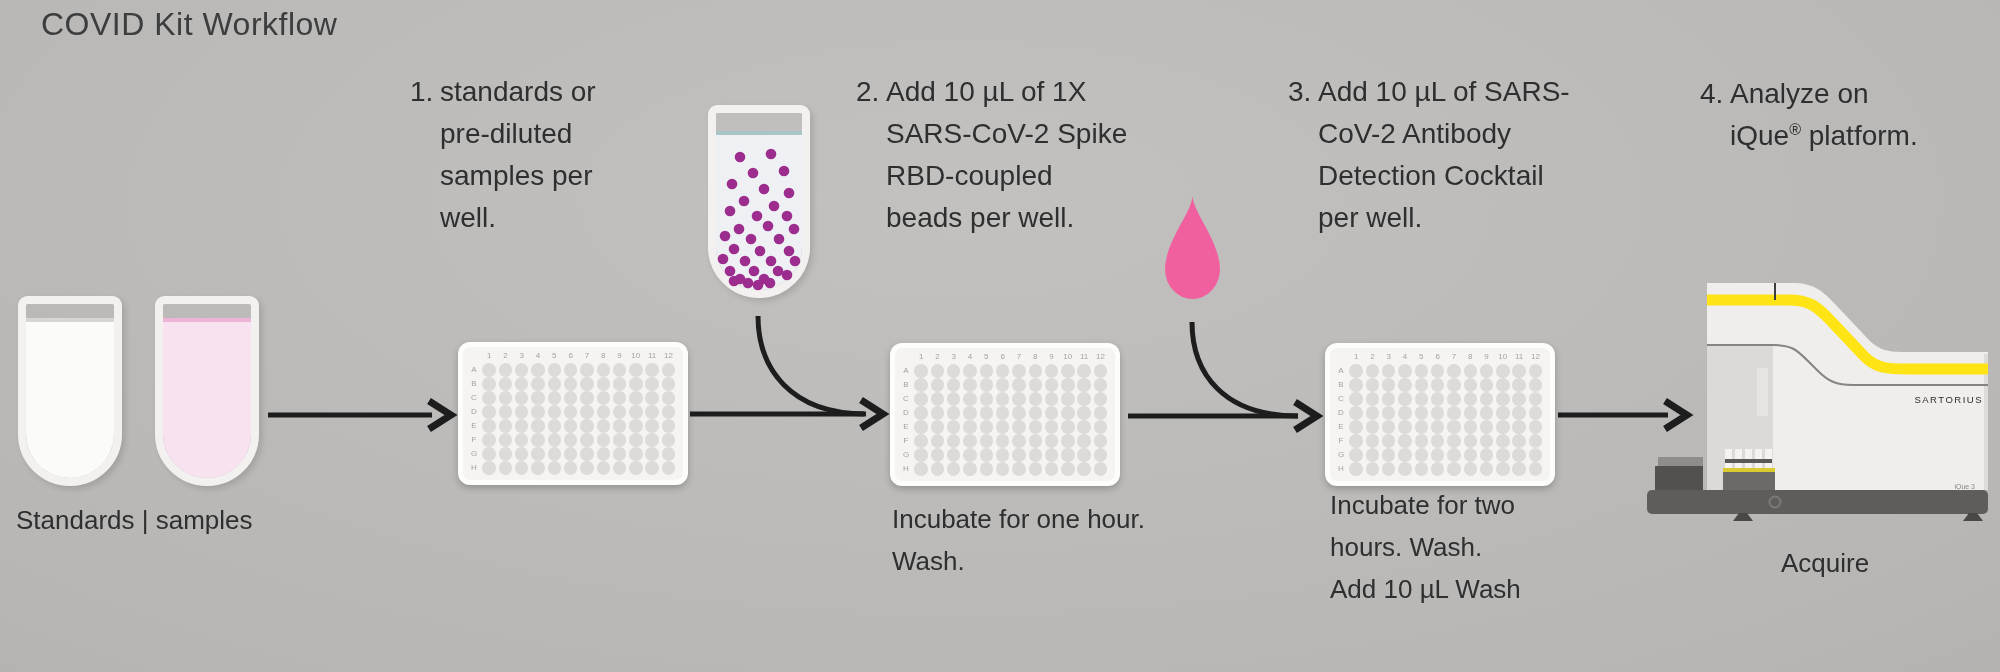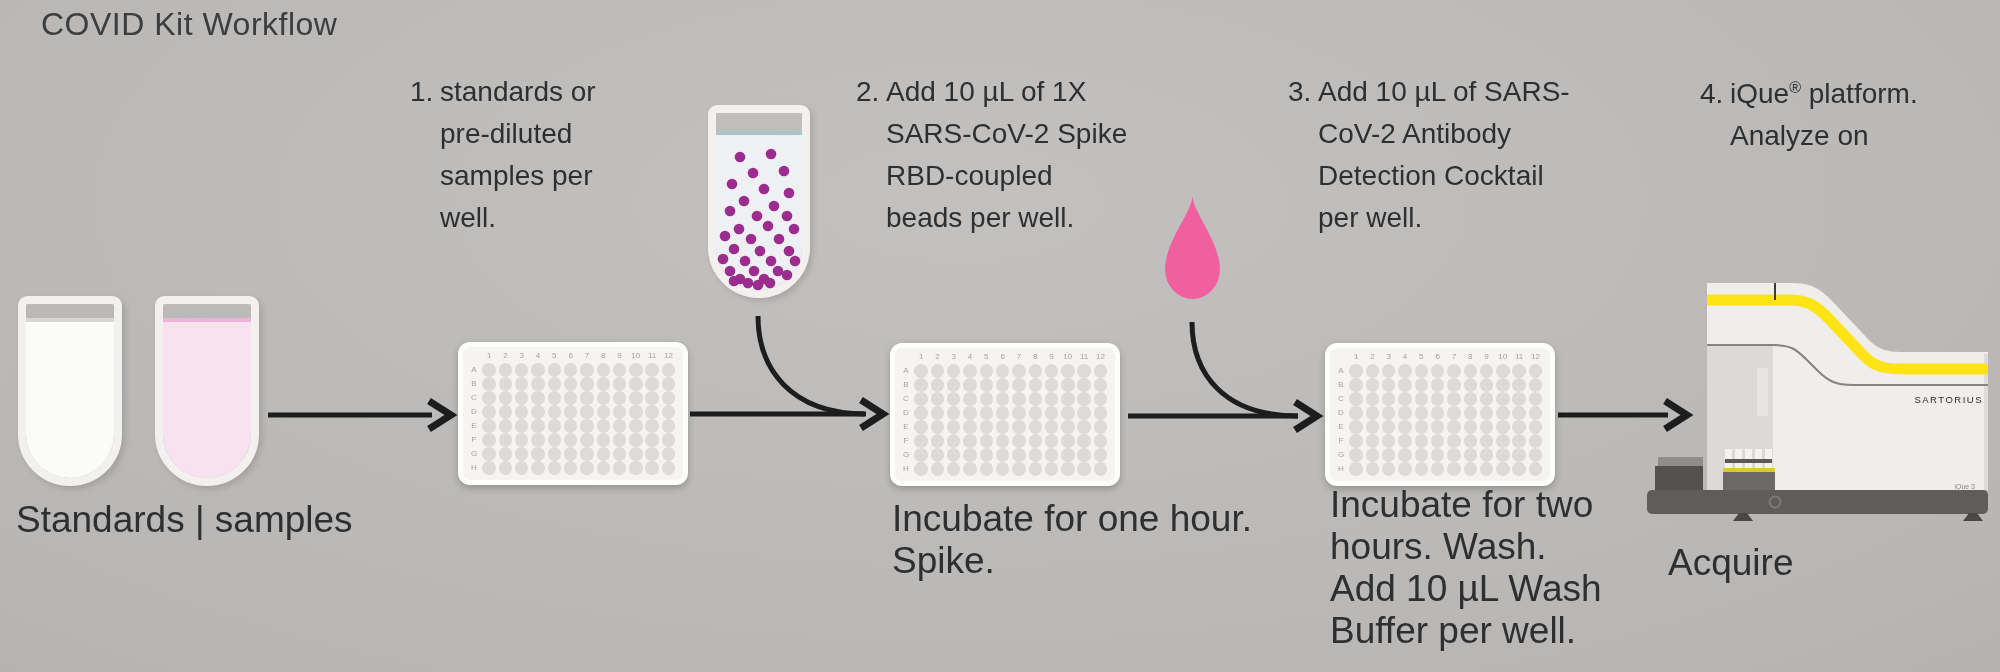--- a/index.html
+++ b/index.html
@@ -13,21 +13,21 @@
   .title{
     position:absolute;left:41px;top:6px;margin:0;
     font-size:32px;font-weight:400;letter-spacing:.5px;color:#3d3d3d;
   }
   
   .step{position:absolute;display:flex;font-size:28px;line-height:42px;color:#2f2f2f;white-space:nowrap;}
   .step-num{width:30px;flex:0 0 auto;}
   .step-lines div{white-space:nowrap;}
   sup{font-size:16px;line-height:0;}
   
-  .caption{position:absolute;font-size:37px;line-height:42px;color:#2f2f2f;white-space:nowrap;}
+  .caption{position:absolute;font-size:26px;line-height:42px;color:#2f2f2f;white-space:nowrap;}
   
   .tube{position:absolute;width:104px;height:190px;}
   .tube-wall{position:absolute;inset:0;border:8px solid #f2f1ef;border-radius:10px 10px 54px 54px;
     box-shadow:3px 3px 6px rgba(0,0,0,.13);}
   .tube-fill{position:absolute;left:8px;right:8px;top:22px;bottom:8px;border-radius:0 0 46px 46px;}
   .tube-line{position:absolute;left:8px;right:8px;top:22px;height:4px;}
   .tube.bead{width:102px;height:193px;}
   .tube.bead .tube-fill{top:26px;}
   .tube.bead .tube-line{top:26px;}
   .tube svg{position:absolute;inset:0;}
@@ -151,22 +151,22 @@
       <div>Add 10 µL of SARS-</div>
       <div>CoV-2 Antibody</div>
       <div>Detection Cocktail</div>
       <div>per well.</div>
     </div>
   </div>
 
   <div class="step" style="left:1700px;top:73px">
     <span class="step-num">4.</span>
     <div class="step-lines">
+      <div>Analyze on</div>
       <div><span>iQue</span><sup>®</sup><span> platform.</span></div>
-      <div>Analyze on</div>
     </div>
   </div>
 
   <div class="plate" id="plate1" style="left:458px;top:342px">
       <div class="plate-grid">
         <div class="plbl"></div>
         <div class="plbl">1</div>
         <div class="plbl">2</div>
         <div class="plbl">3</div>
         <div class="plbl">4</div>
@@ -522,27 +522,26 @@
         <div class="well"></div>
         <div class="well"></div>
         <div class="well"></div>
         <div class="well"></div>
         <div class="well"></div>
       </div>
     </div>
 
   <div class="caption" style="left:892px;top:498px">
     <div>Incubate for one hour.</div>
-    <div>Spike.</div>
+    <div>Wash.</div>
   </div>
   <div class="caption" style="left:1330px;top:484px">
     <div>Incubate for two</div>
     <div>hours. Wash.</div>
     <div>Add 10 µL Wash</div>
-    <div>Buffer per well.</div>
   </div>
 
   <svg class="abs-svg" style="left:1645px;top:282px" width="345" height="240" viewBox="0 0 345 240">
 
     <rect x="2" y="208" width="341" height="24" rx="5" fill="#5e5d5b"></rect>
     <polygon points="88,239 108,239 102,231 94,231" fill="#494846"></polygon>
     <polygon points="318,239 338,239 332,231 324,231" fill="#494846"></polygon>
 
     <path d="M62,1 H146 C166,1 175,6 190,22 L222,56 C236,71 247,70 268,70 H343 V208 H62 Z" fill="#efeeec"></path>
 
@@ -568,15 +567,15 @@
       <rect x="80" y="177" width="47" height="4" fill="#5a5958"></rect>
       <rect x="78" y="186" width="52" height="4" fill="#d8ca2f"></rect>
       <rect x="78" y="190" width="52" height="18" fill="#6b6a68"></rect>
     </g>
     <circle cx="130" cy="220" r="5.5" fill="none" stroke="#7b7a78" stroke-width="2"></circle>
 
     <text x="338" y="121" text-anchor="end" font-size="9.5" letter-spacing="1.5" fill="#2e2d2b" font-family="Liberation Sans, sans-serif">SARTORIUS</text>
     <text x="330" y="207" text-anchor="end" font-size="7" fill="#8a8987" font-family="Liberation Sans, sans-serif">iQue 3</text>
   </svg>
 
-  <div class="caption" style="left:1668px;top:542px">Acquire</div>
+  <div class="caption" style="left:1781px;top:542px">Acquire</div>
 
 </div>
 
 </body></html>

